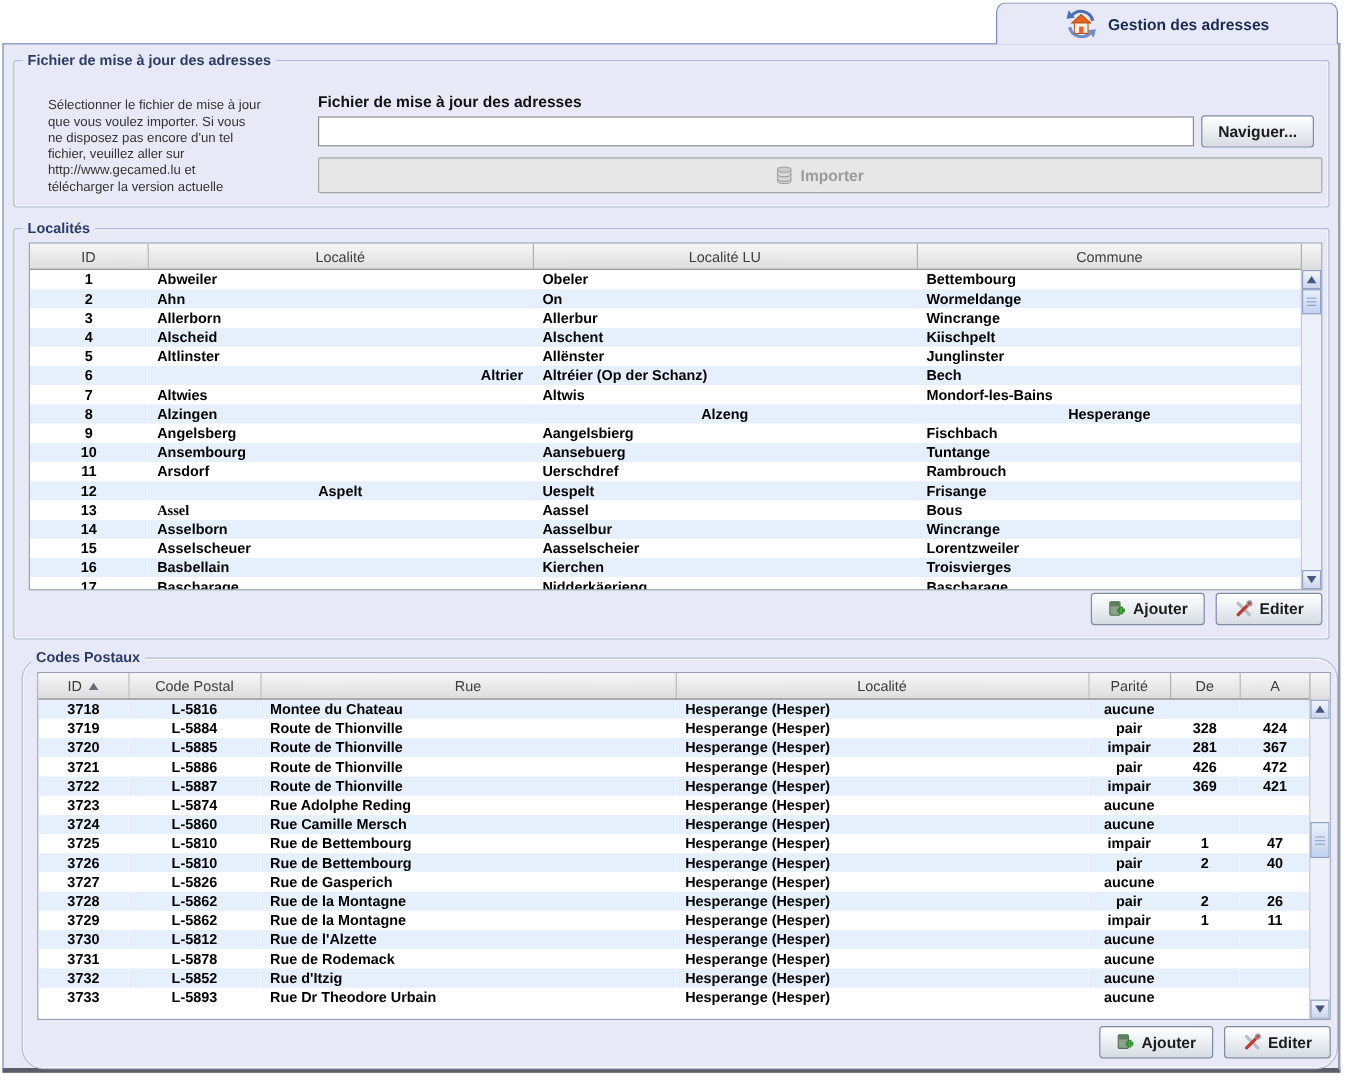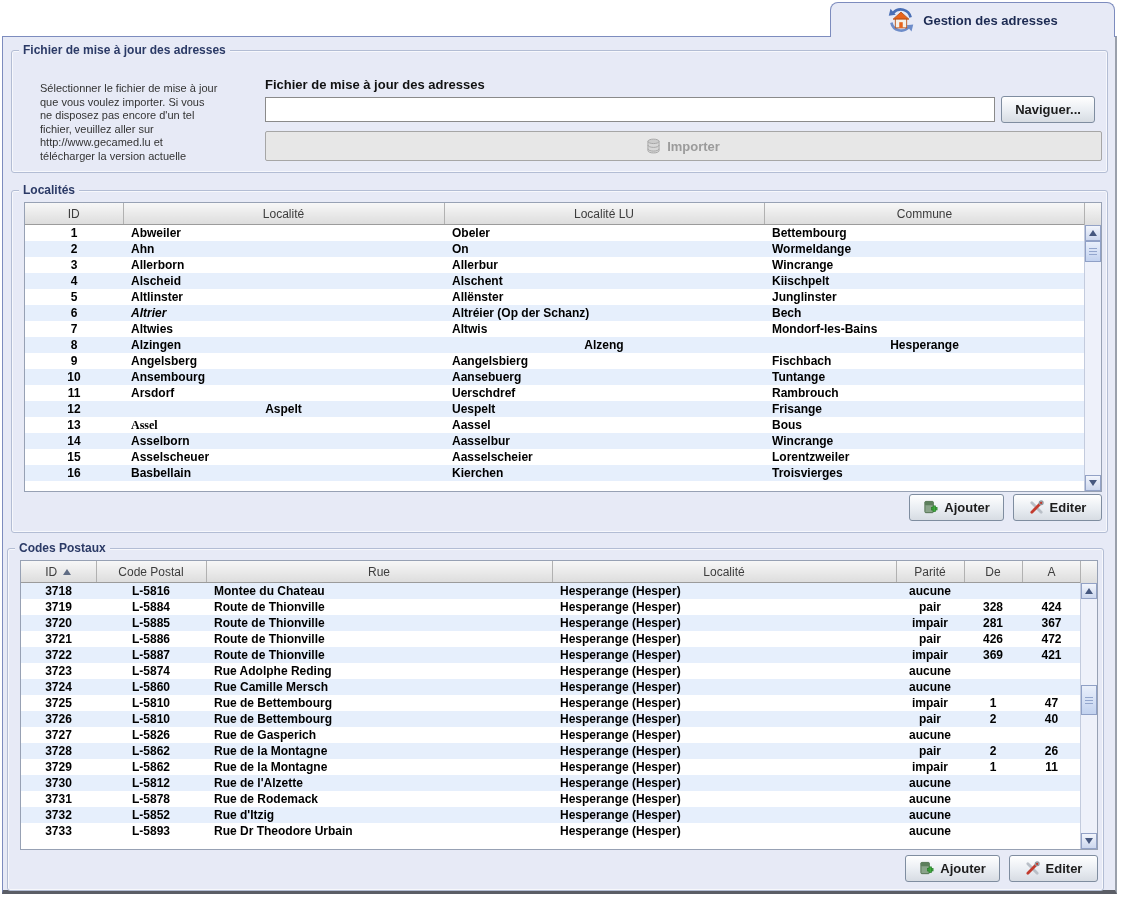--- a/index.html
+++ b/index.html
@@ -25,21 +25,21 @@
   .group{
     position:absolute;border:1px solid #b3bdd4;border-radius:3px;
     box-shadow:inset 0 0 0 1px rgba(255,255,255,.65);
   }
   .gtitle{
     position:absolute;top:-9px;left:7px;background:#e7eaf6;padding:0 4px;
     font-weight:bold;font-size:12px;color:#2b3a66;line-height:17px;white-space:nowrap;
   }
   #g1{left:8px;top:13px;width:1095px;height:121px;}
   #g2{left:8px;top:153px;width:1095px;height:341px;}
-  #g3{left:4px;top:511px;width:1095px;height:341px;}
+  #g3{left:15px;top:511px;width:1095px;height:341px;border-radius:18px;}
   
   .help-text{
     position:absolute;left:28px;top:31px;width:218px;
     font-size:11px;line-height:13.5px;color:#333;white-space:pre-line;
   }
   .field-label{position:absolute;left:253px;top:26px;font-size:13px;font-weight:bold;color:#111;}
   .file-input{
     position:absolute;left:253px;top:46px;width:730px;height:25px;border:1px solid #8a8a8a;
     background:#fff;box-sizing:border-box;font-size:12px;padding:0 4px;font-family:inherit;
   }
@@ -198,21 +198,21 @@
               <td style="text-align: left;">Kiischpelt</td>
             </tr>
             <tr>
               <td style="text-align: center;">5</td>
               <td style="text-align: left;">Altlinster</td>
               <td style="text-align: left;">Allënster</td>
               <td style="text-align: left;">Junglinster</td>
             </tr>
             <tr class="alt">
               <td style="text-align: center;">6</td>
-              <td style="text-align: left; font-style: italic;">Altrier</td>
+              <td style="text-align: right;">Altrier</td>
               <td style="text-align: left;">Altréier (Op der Schanz)</td>
               <td style="text-align: left;">Bech</td>
             </tr>
             <tr>
               <td style="text-align: center;">7</td>
               <td style="text-align: left;">Altwies</td>
               <td style="text-align: left;">Altwis</td>
               <td style="text-align: left;">Mondorf-les-Bains</td>
             </tr>
             <tr class="alt">
@@ -261,20 +261,26 @@
               <td style="text-align: center;">15</td>
               <td style="text-align: left;">Asselscheuer</td>
               <td style="text-align: left;">Aasselscheier</td>
               <td style="text-align: left;">Lorentzweiler</td>
             </tr>
             <tr class="alt">
               <td style="text-align: center;">16</td>
               <td style="text-align: left;">Basbellain</td>
               <td style="text-align: left;">Kierchen</td>
               <td style="text-align: left;">Troisvierges</td>
+            </tr>
+            <tr>
+              <td style="text-align: center;">17</td>
+              <td style="text-align: left;">Bascharage</td>
+              <td style="text-align: left;">Nidderkäerjeng</td>
+              <td style="text-align: left;">Bascharage</td>
             </tr>
           </tbody>
       </table>
       <div class="sb-corner"></div>
       <div class="sb-track">
         <div class="sb-btn up">
             <div class="tri-up"></div>
           </div>
         <div class="sb-thumb" style="top:16px;height:21px;">
           <div class="ridge"></div>

